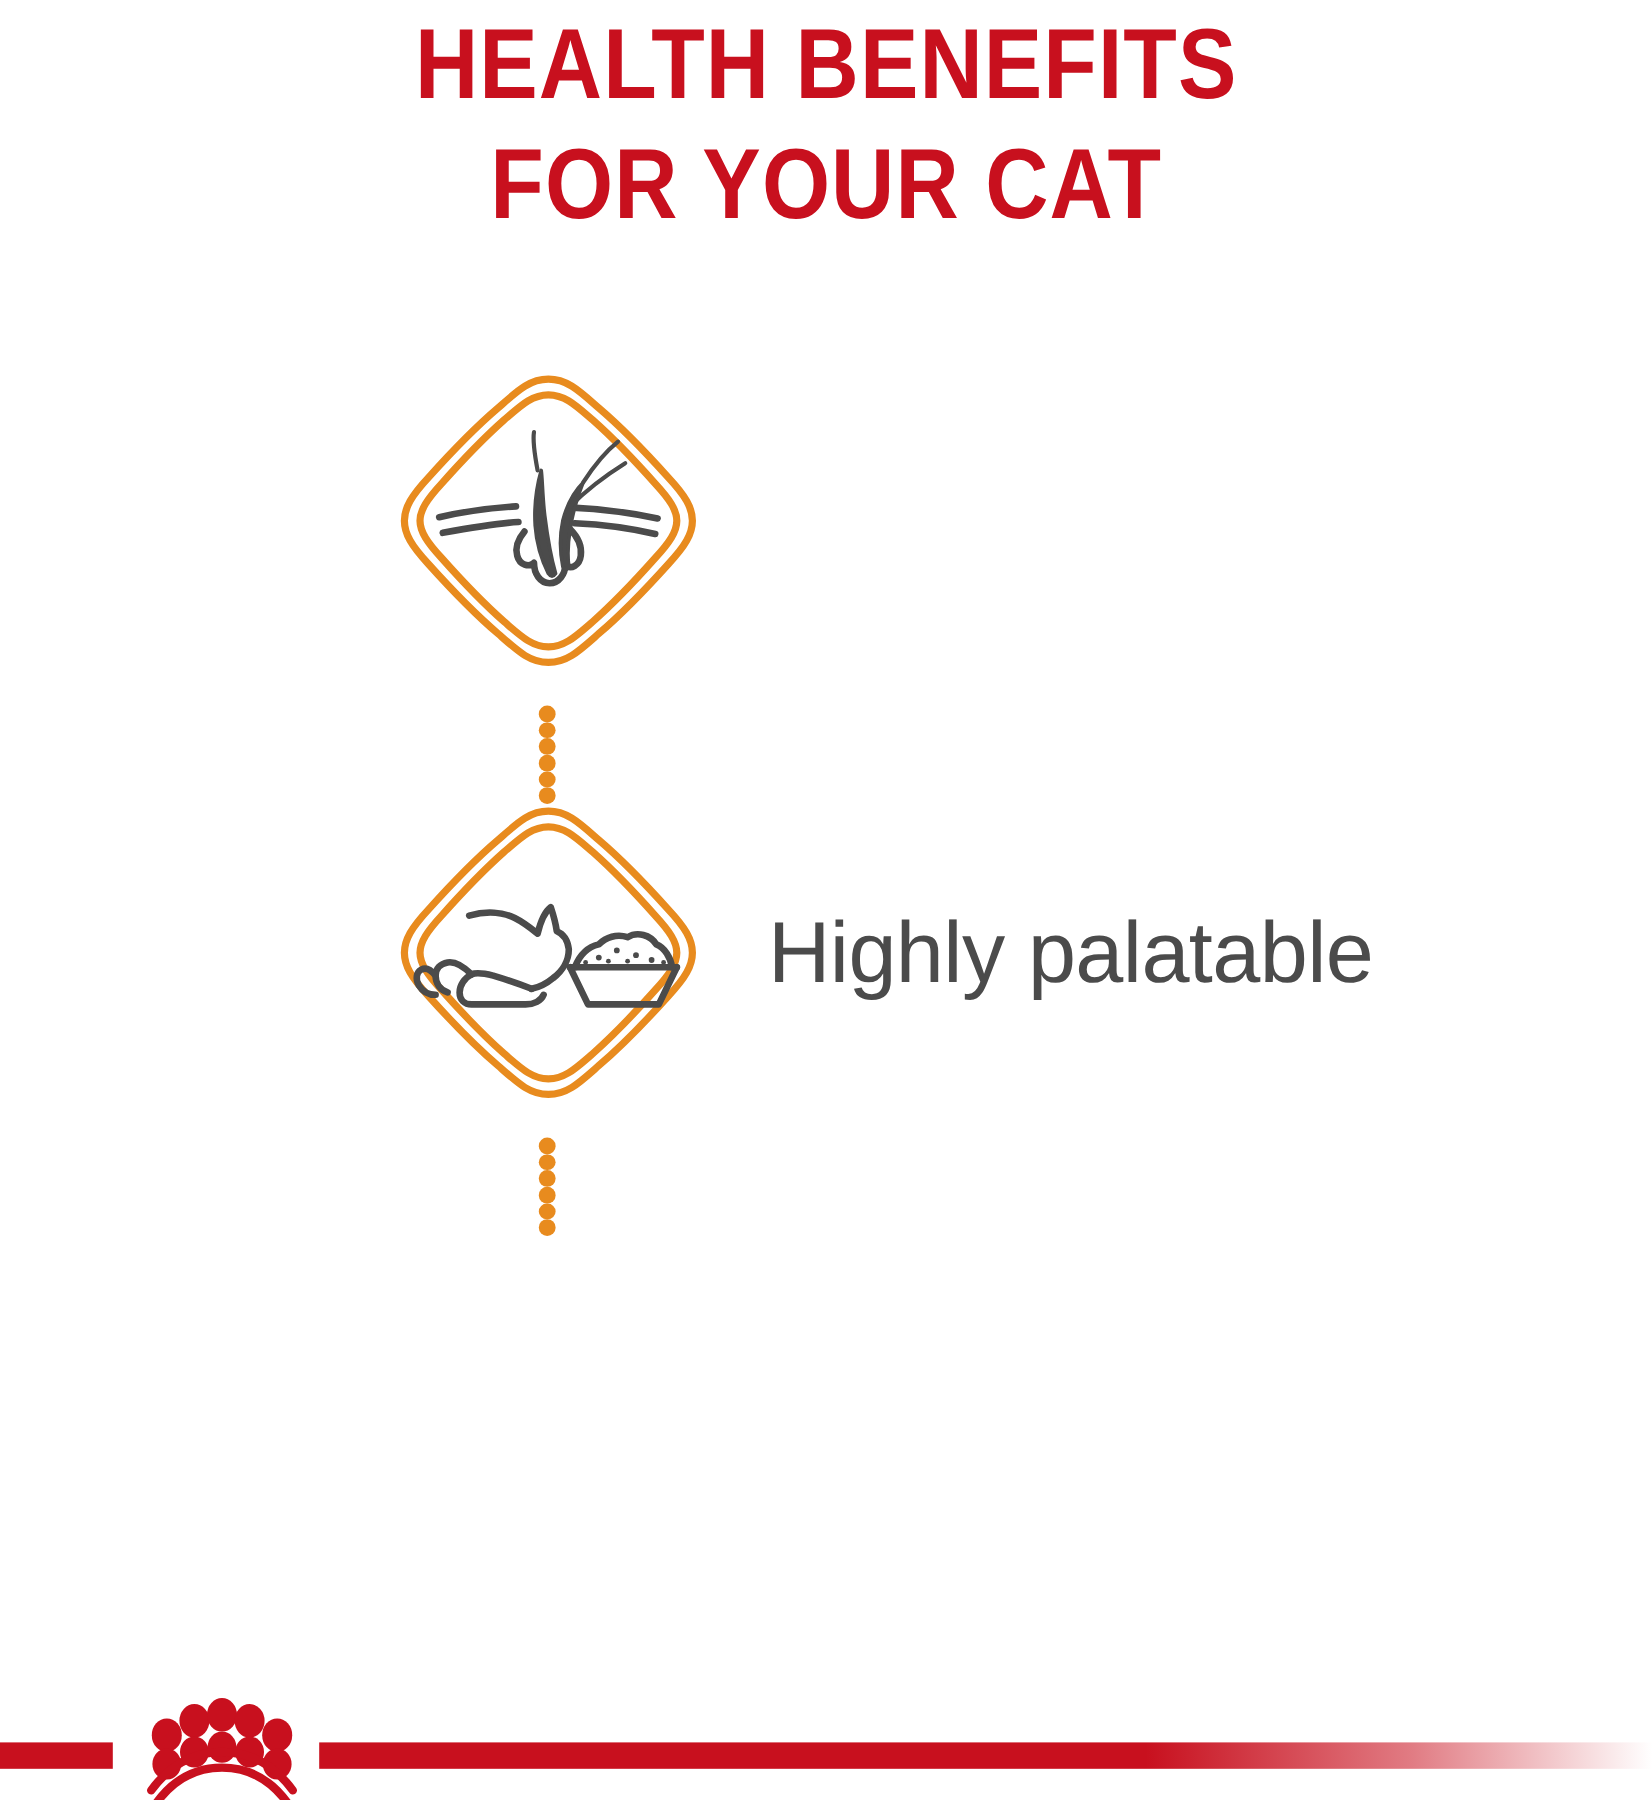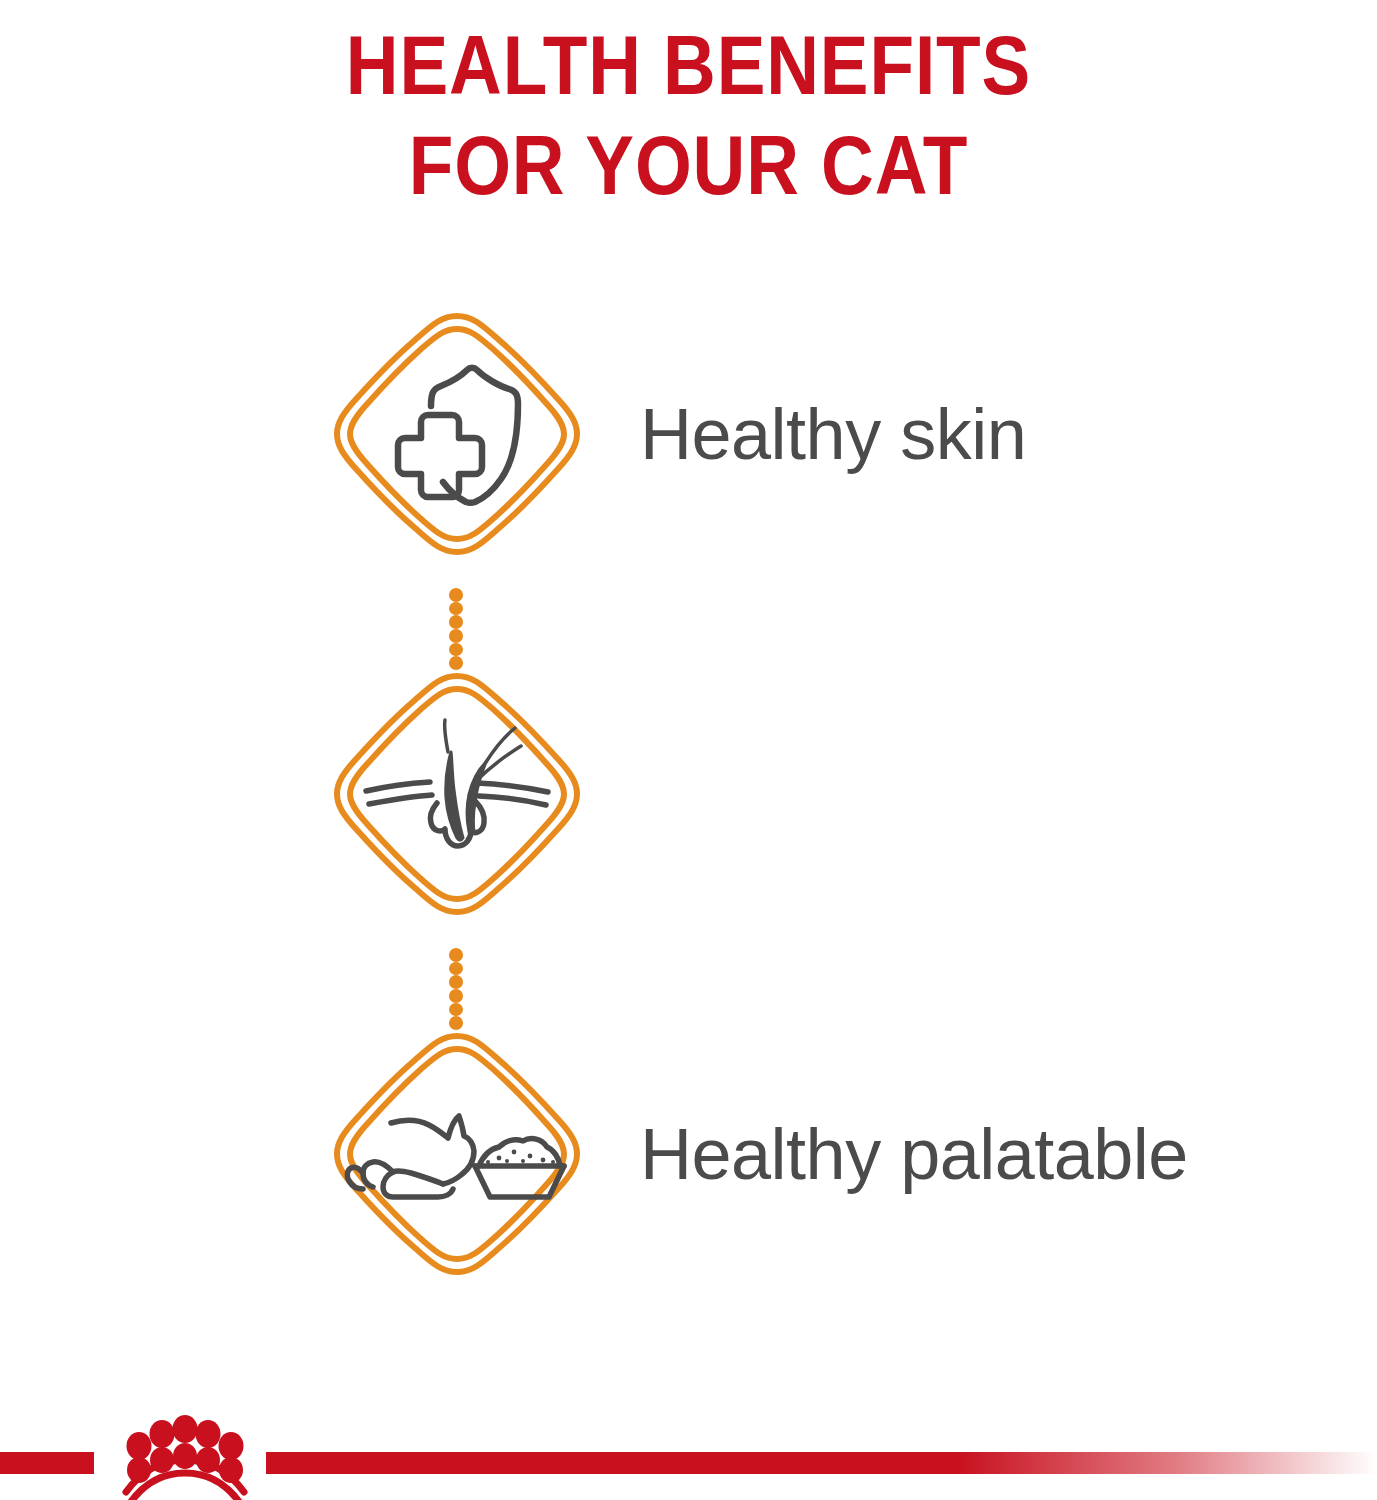--- a/index.html
+++ b/index.html
@@ -16,21 +16,21 @@
     -webkit-font-smoothing: antialiased;
   }
 
   
   .title-block {
     position: absolute;
     left: 0;
     top: 0;
     width: 1377px;
     text-align: center;
-    padding-top: 16px;
+    padding-top: 4px;
   }
   .title-line {
     display: block;
     color: #C8101E;
     font-family: "Liberation Sans Narrow", "Liberation Sans", sans-serif;
     font-weight: bold;
     font-size: 83px;
     line-height: 100px;
     letter-spacing: 1px;
     transform: scaleX(0.88);
@@ -133,51 +133,20 @@
 </head>
 <body>
 
 <div class="title-block">
   <span class="title-line">HEALTH BENEFITS</span>
   <span class="title-line">FOR YOUR CAT</span>
 </div>
 
 <div class="benefits">
 
-  <div class="benefit-row">
-    <div class="icon-wrap">
-      <svg viewBox="0 0 248 248" xmlns="http://www.w3.org/2000/svg">
-
-        <g fill="none" stroke="#E88B1E" stroke-width="6" stroke-linecap="round" stroke-linejoin="round">
-          <path d="M124 6 C140 6 150 16 166 30 C186 47 206 68 224 88 C238 103 244 113 244 124
-                   C244 135 238 145 224 160 C206 180 186 201 166 218 C150 232 140 242 124 242
-                   C108 242 98 232 82 218 C62 201 42 180 24 160 C10 145 4 135 4 124
-                   C4 113 10 103 24 88 C42 68 62 47 82 30 C98 16 108 6 124 6 Z"></path>
-          <path d="M124 19 C138 19 147 28 161 40 C179 56 197 75 213 93 C225 106 231 115 231 124
-                   C231 133 225 142 213 155 C197 173 179 192 161 208 C147 220 138 229 124 229
-                   C110 229 101 220 87 208 C69 192 51 173 35 155 C23 142 17 133 17 124
-                   C17 115 23 106 35 93 C51 75 69 56 87 40 C101 28 110 19 124 19 Z"></path>
-        </g>
-
-        <g fill="none" stroke="#4B4B4B" stroke-width="6.5" stroke-linecap="round" stroke-linejoin="round">
-          <path d="M98 96 C98 83 100 79 108 76 C118 72 128 66 134 60 C137 57 141 57 144 60
-                   C152 68 166 76 176 79 C183 81 185 85 185 94
-                   C185 126 180 152 168 169 C159 182 149 189 142 192 C139 193 136 193 133 192
-                   C127 189 118 183 110 172"></path>
-        </g>
-
-        <g fill="none" stroke="#4B4B4B" stroke-width="6.5" stroke-linecap="round" stroke-linejoin="round">
-          <path d="M95 105 h24 a7 7 0 0 1 7 7 v16 h16 a7 7 0 0 1 7 7 v22 a7 7 0 0 1 -7 7
-                   h-16 v16 a7 7 0 0 1 -7 7 h-24 a7 7 0 0 1 -7 -7 v-16 h-16 a7 7 0 0 1 -7 -7
-                   v-22 a7 7 0 0 1 7 -7 h16 v-16 a7 7 0 0 1 7 -7 Z"></path>
-        </g>
-      </svg>
-    </div>
-    <div class="benefit-label">Healthy skin</div>
-  </div>
 
   <div class="benefit-row">
     <div class="icon-wrap">
       <svg viewBox="0 0 248 248" xmlns="http://www.w3.org/2000/svg">
         <g fill="none" stroke="#E88B1E" stroke-width="6" stroke-linecap="round" stroke-linejoin="round">
           <path d="M124 6 C140 6 150 16 166 30 C186 47 206 68 224 88 C238 103 244 113 244 124
                    C244 135 238 145 224 160 C206 180 186 201 166 218 C150 232 140 242 124 242
                    C108 242 98 232 82 218 C62 201 42 180 24 160 C10 145 4 135 4 124
                    C4 113 10 103 24 88 C42 68 62 47 82 30 C98 16 108 6 124 6 Z"></path>
           <path d="M124 19 C138 19 147 28 161 40 C179 56 197 75 213 93 C225 106 231 115 231 124
@@ -262,21 +231,21 @@
             <circle cx="197" cy="126" r="2.4"></circle>
             <circle cx="210" cy="130" r="2.4"></circle>
             <circle cx="174" cy="131" r="2"></circle>
             <circle cx="190" cy="131" r="2"></circle>
             <circle cx="155" cy="132" r="2"></circle>
             <circle cx="220" cy="132" r="2"></circle>
           </g>
         </g>
       </svg>
     </div>
-    <div class="benefit-label">Healthy palatable</div>
+    <div class="benefit-label">Highly palatable</div>
   </div>
 </div>
 
 <div class="connector connector-1">
   <span class="dot"></span>
   <span class="dot"></span>
   <span class="dot"></span>
   <span class="dot"></span>
   <span class="dot"></span>
   <span class="dot"></span>

